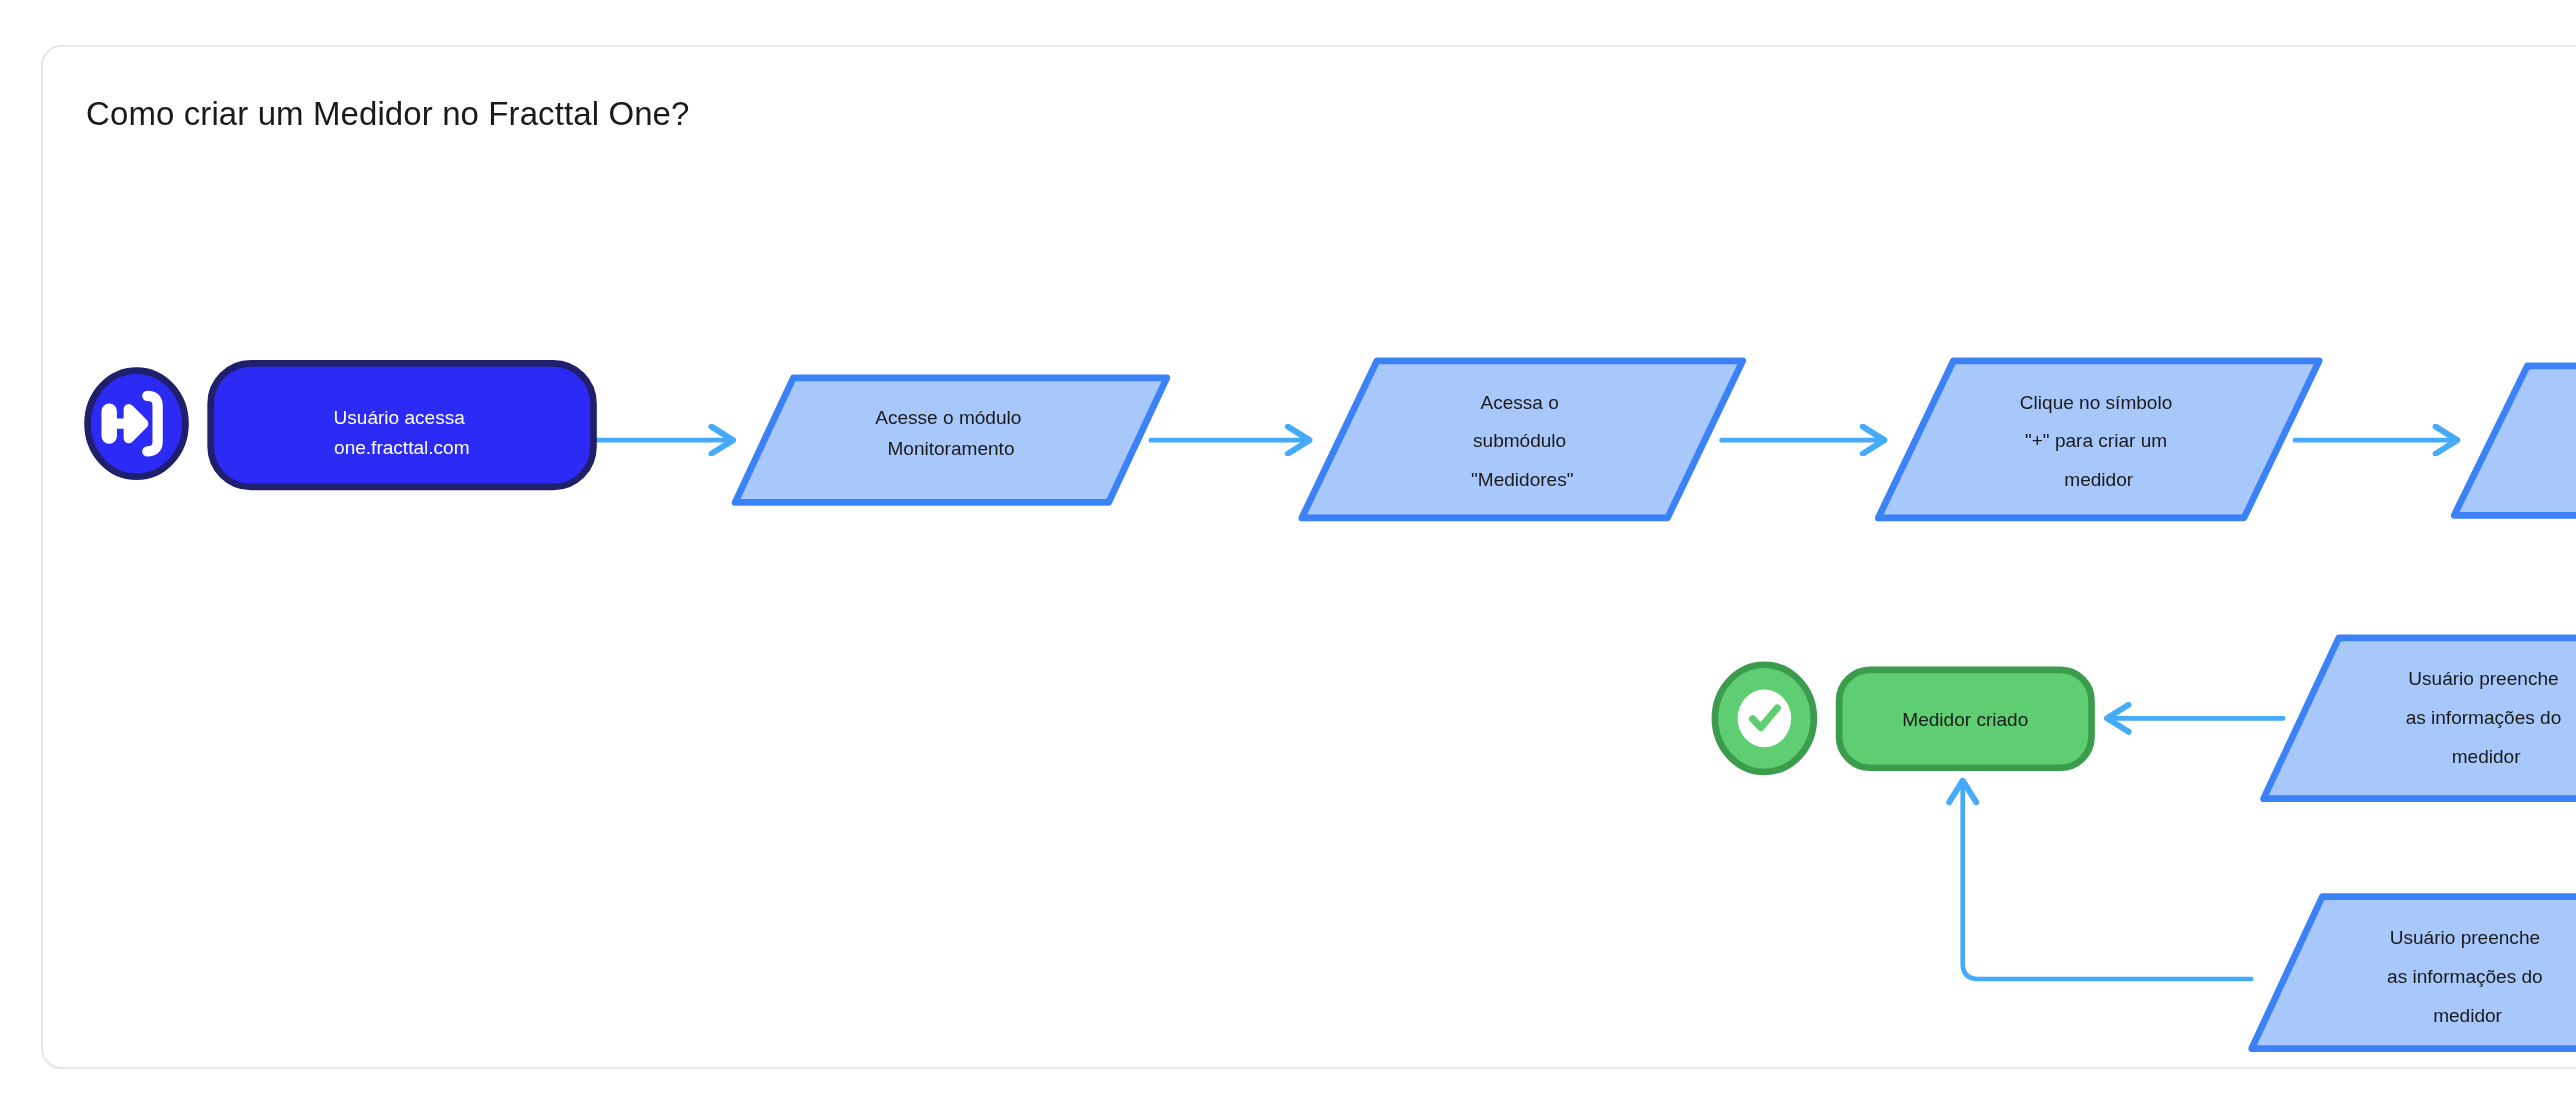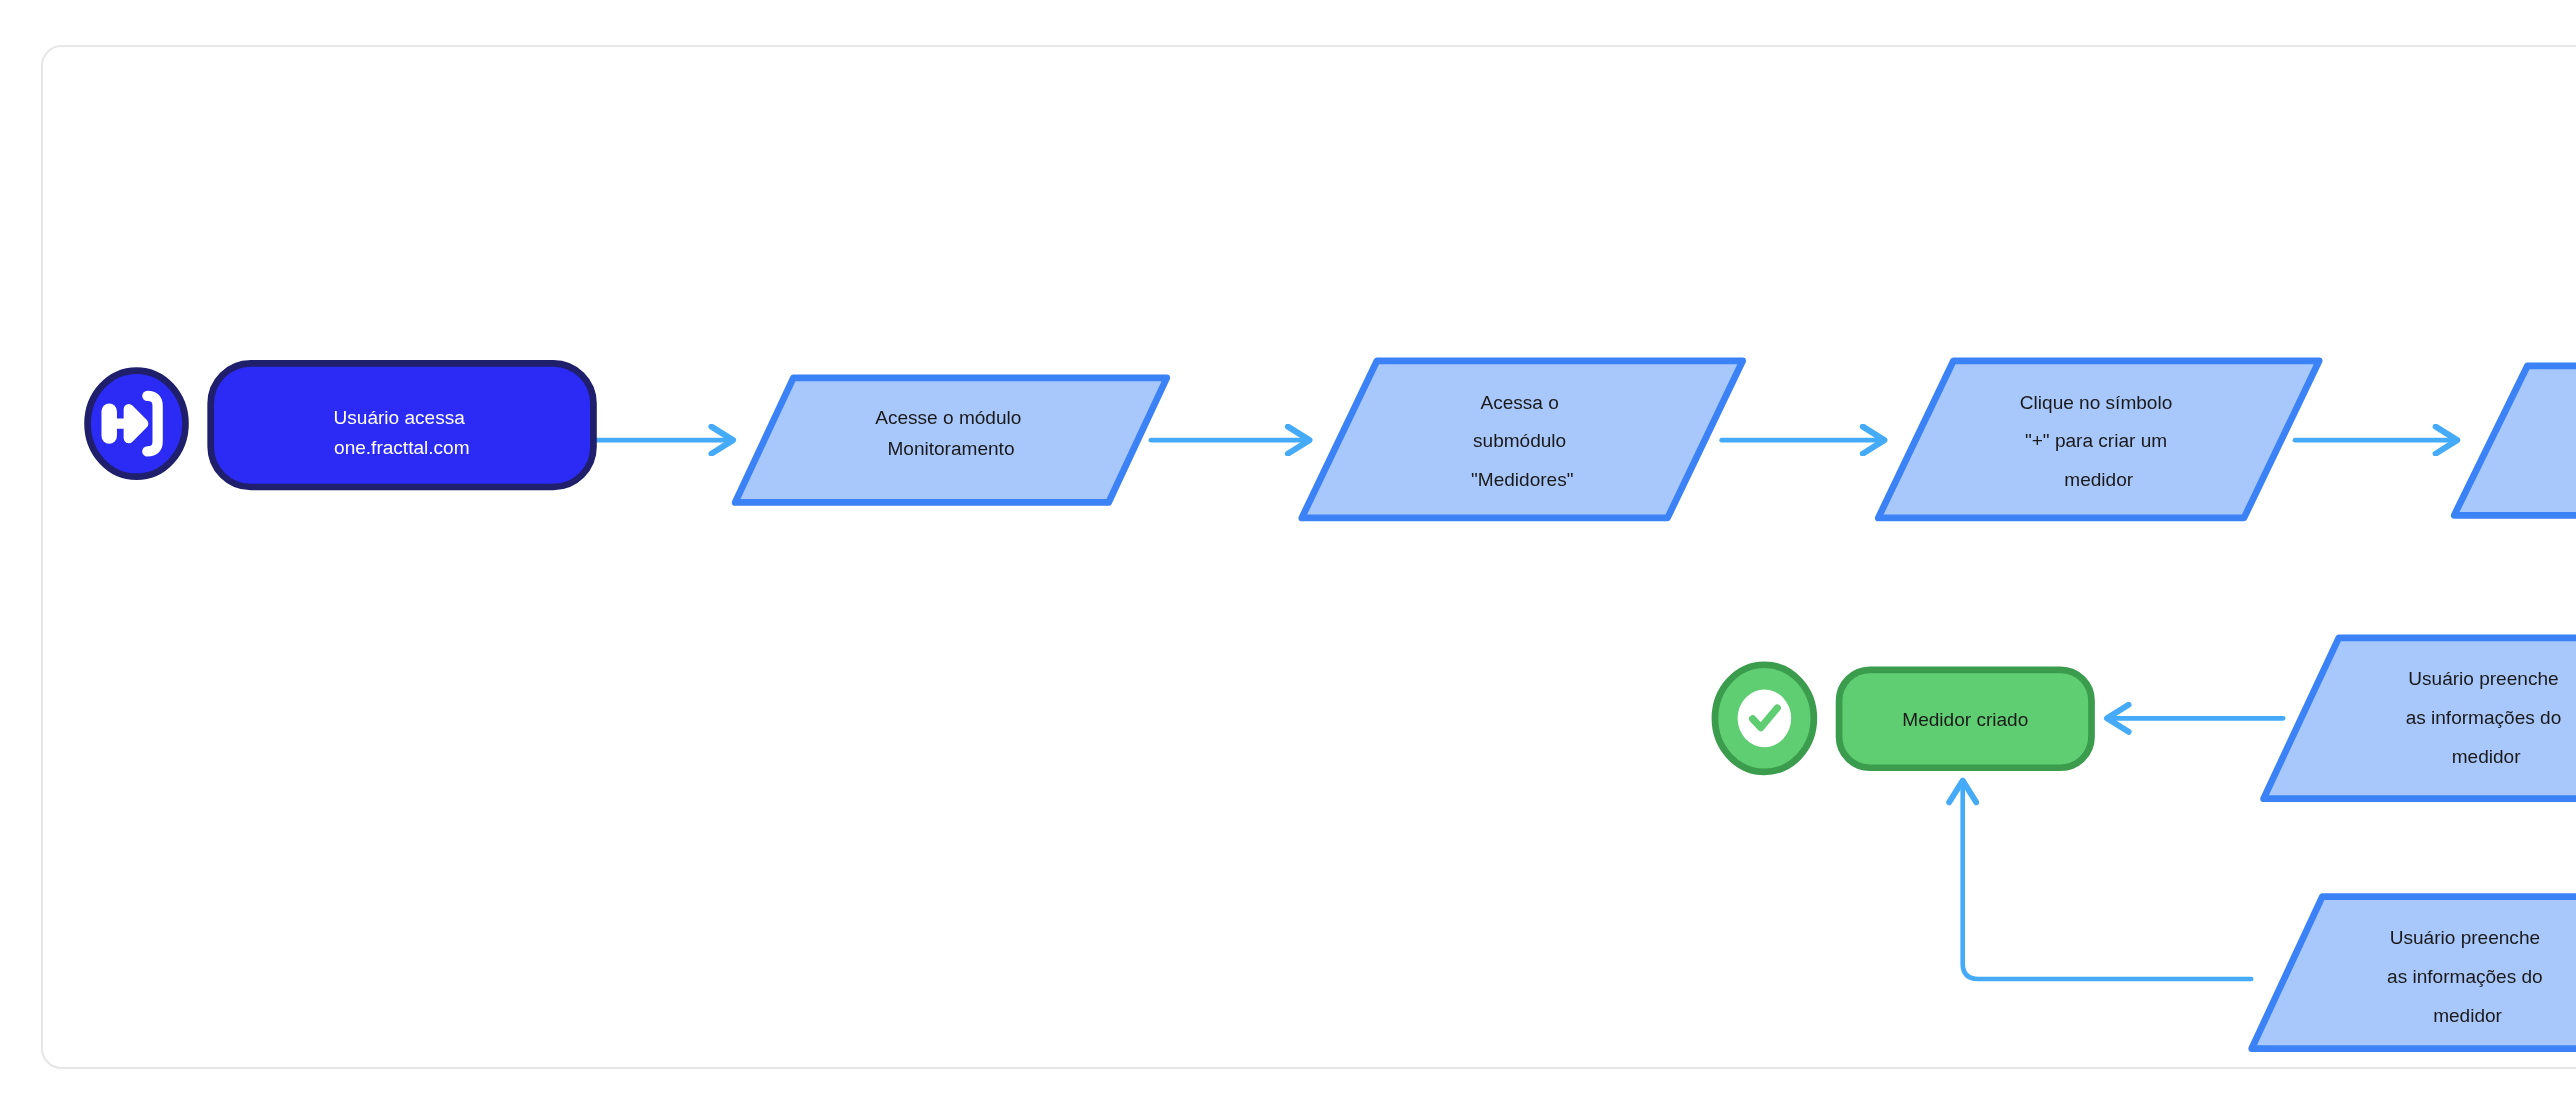--- a/index.html
+++ b/index.html
@@ -52,20 +52,21 @@
   .node-label-white { fill: #ffffff; }
   .node-label-bold { font-weight: bold; }
 </style>
 </head>
 <body>
 
 <div id="root">
 
   <div id="card"></div>
 
+  <div id="page-title">Como criar um Medidor no Fracttal One?</div>
 
   <svg id="flow" viewBox="0 0 7856 2152" xmlns="http://www.w3.org/2000/svg">
 
     <defs>
       <marker id="arrowR" viewBox="0 0 12 12" refX="10" refY="6" markerWidth="7" markerHeight="7" orient="auto-start-reverse">
         <path d="M 2 1 L 10 6 L 2 11" fill="none" stroke="#45aaf8" stroke-width="2.2" stroke-linecap="round" stroke-linejoin="round"></path>
       </marker>
     </defs>
 
     <g stroke="#45aaf8" stroke-width="9" fill="none" stroke-linecap="round" stroke-linejoin="round">

